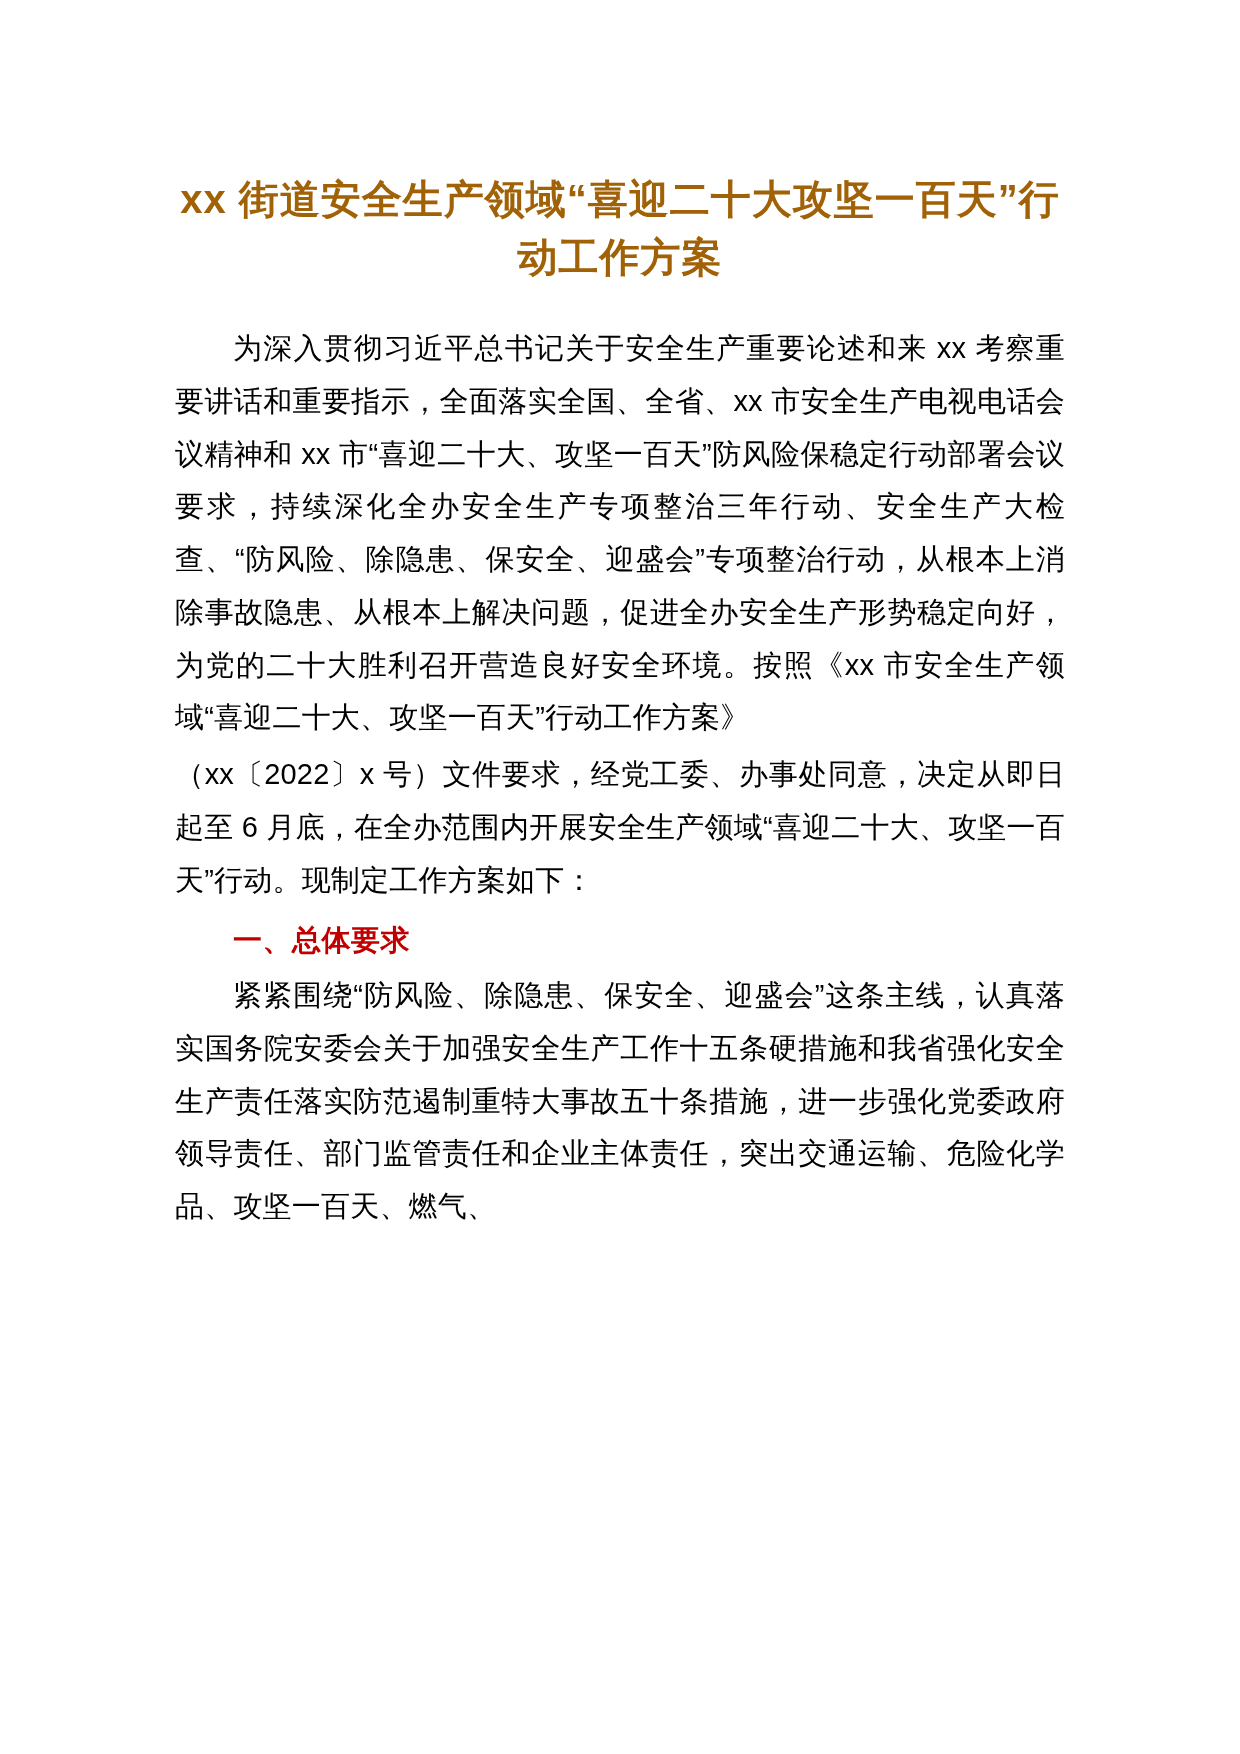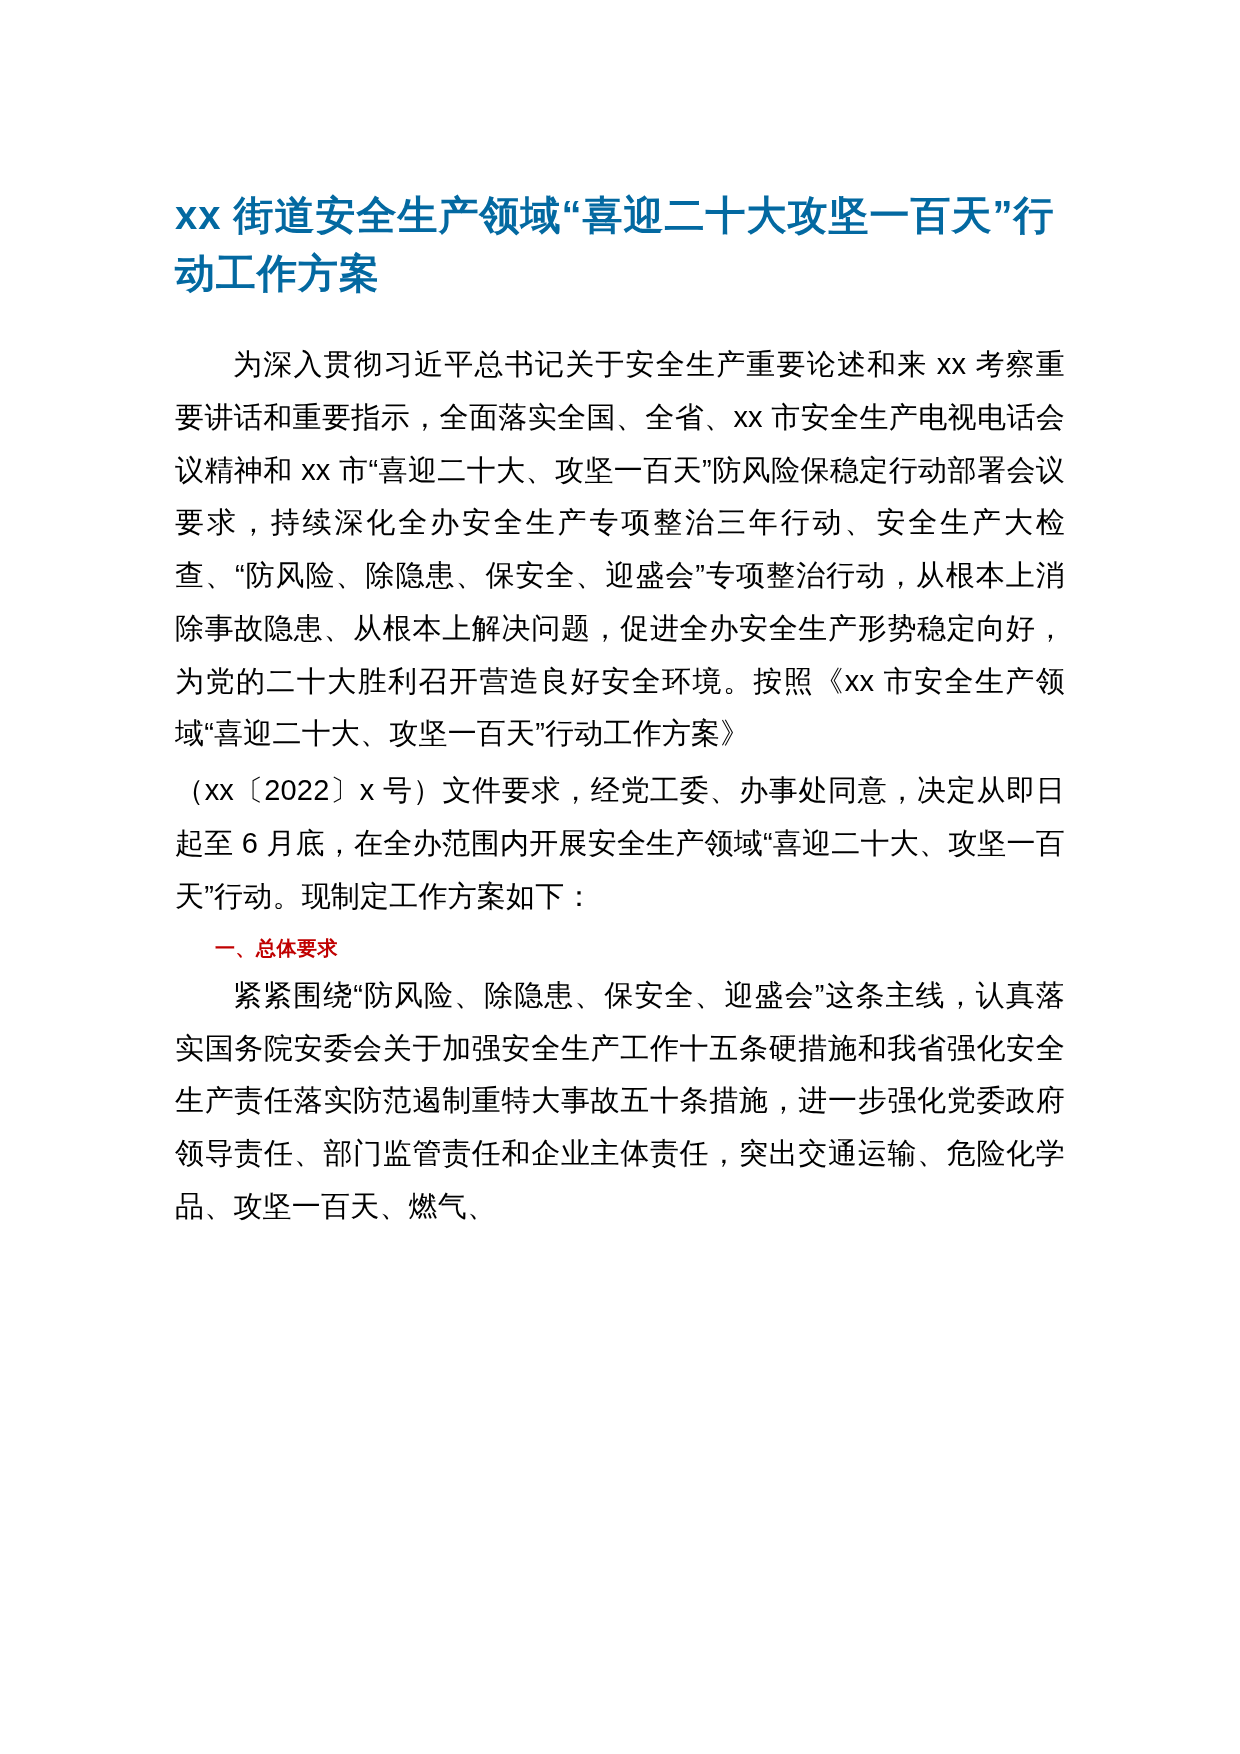--- a/index.html
+++ b/index.html
@@ -18,42 +18,42 @@
     width: 1240px;
     height: 1754px;
     box-sizing: border-box;
     padding: 170px 175px 0 175px;
     background: #ffffff;
   }
   .doc-title {
     font-size: 40px;
     font-weight: bold;
     line-height: 1.45;
-    text-align: left;
+    text-align: center;
     letter-spacing: 1px;
-    margin: 16px 0 36px 0;
-    color: #0369a1;
+    margin: 0 0 36px 0;
+    color: #a16207;
   }
   .para {
     font-size: 29px;
     line-height: 1.82;
     text-align: justify;
     text-justify: inter-ideograph;
     margin: 0 0 4px 0;
     color: #000000;
     letter-spacing: 0.2px;
   }
   .para.indent {
     text-indent: 2em;
   }
   .para.noindent {
     text-indent: 0;
   }
   .heading-red {
-    font-size: 20px;
+    font-size: 29px;
     line-height: 1.82;
     font-weight: bold;
     color: #c00000;
     text-indent: 2em;
     margin: 8px 0 2px 0;
     letter-spacing: 0.5px;
   }
 </style>
 </head>
 <body>

